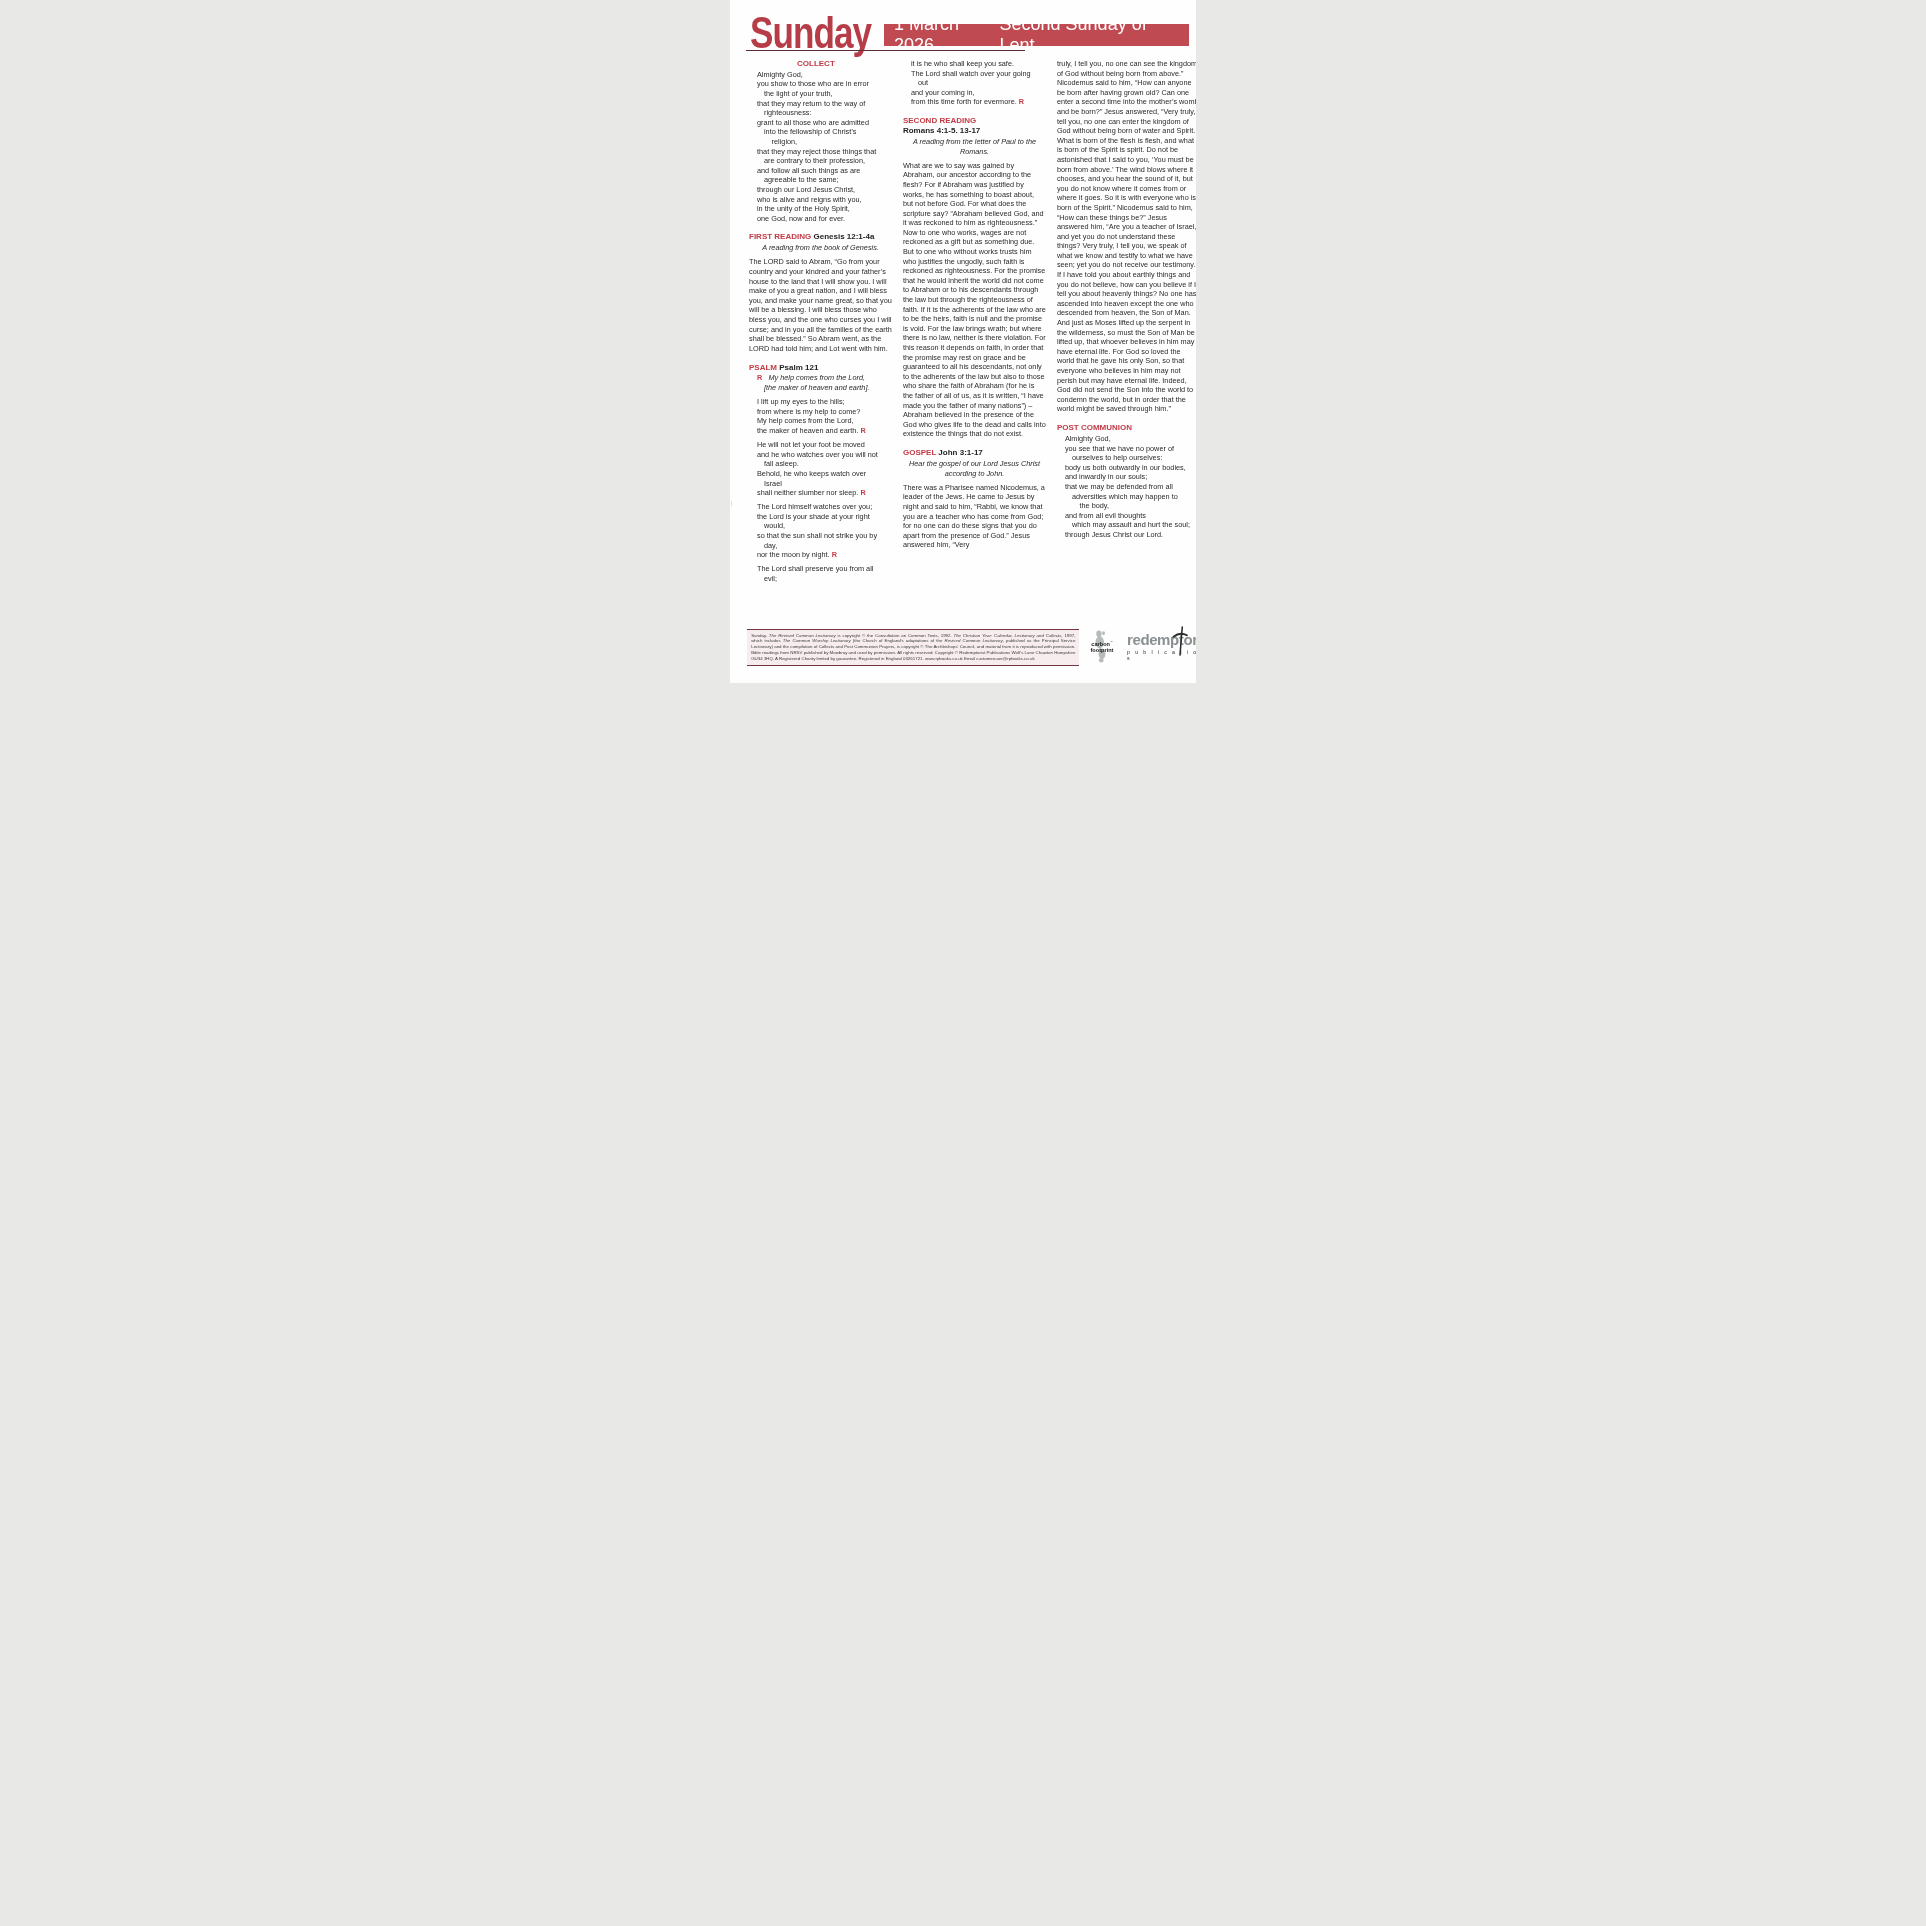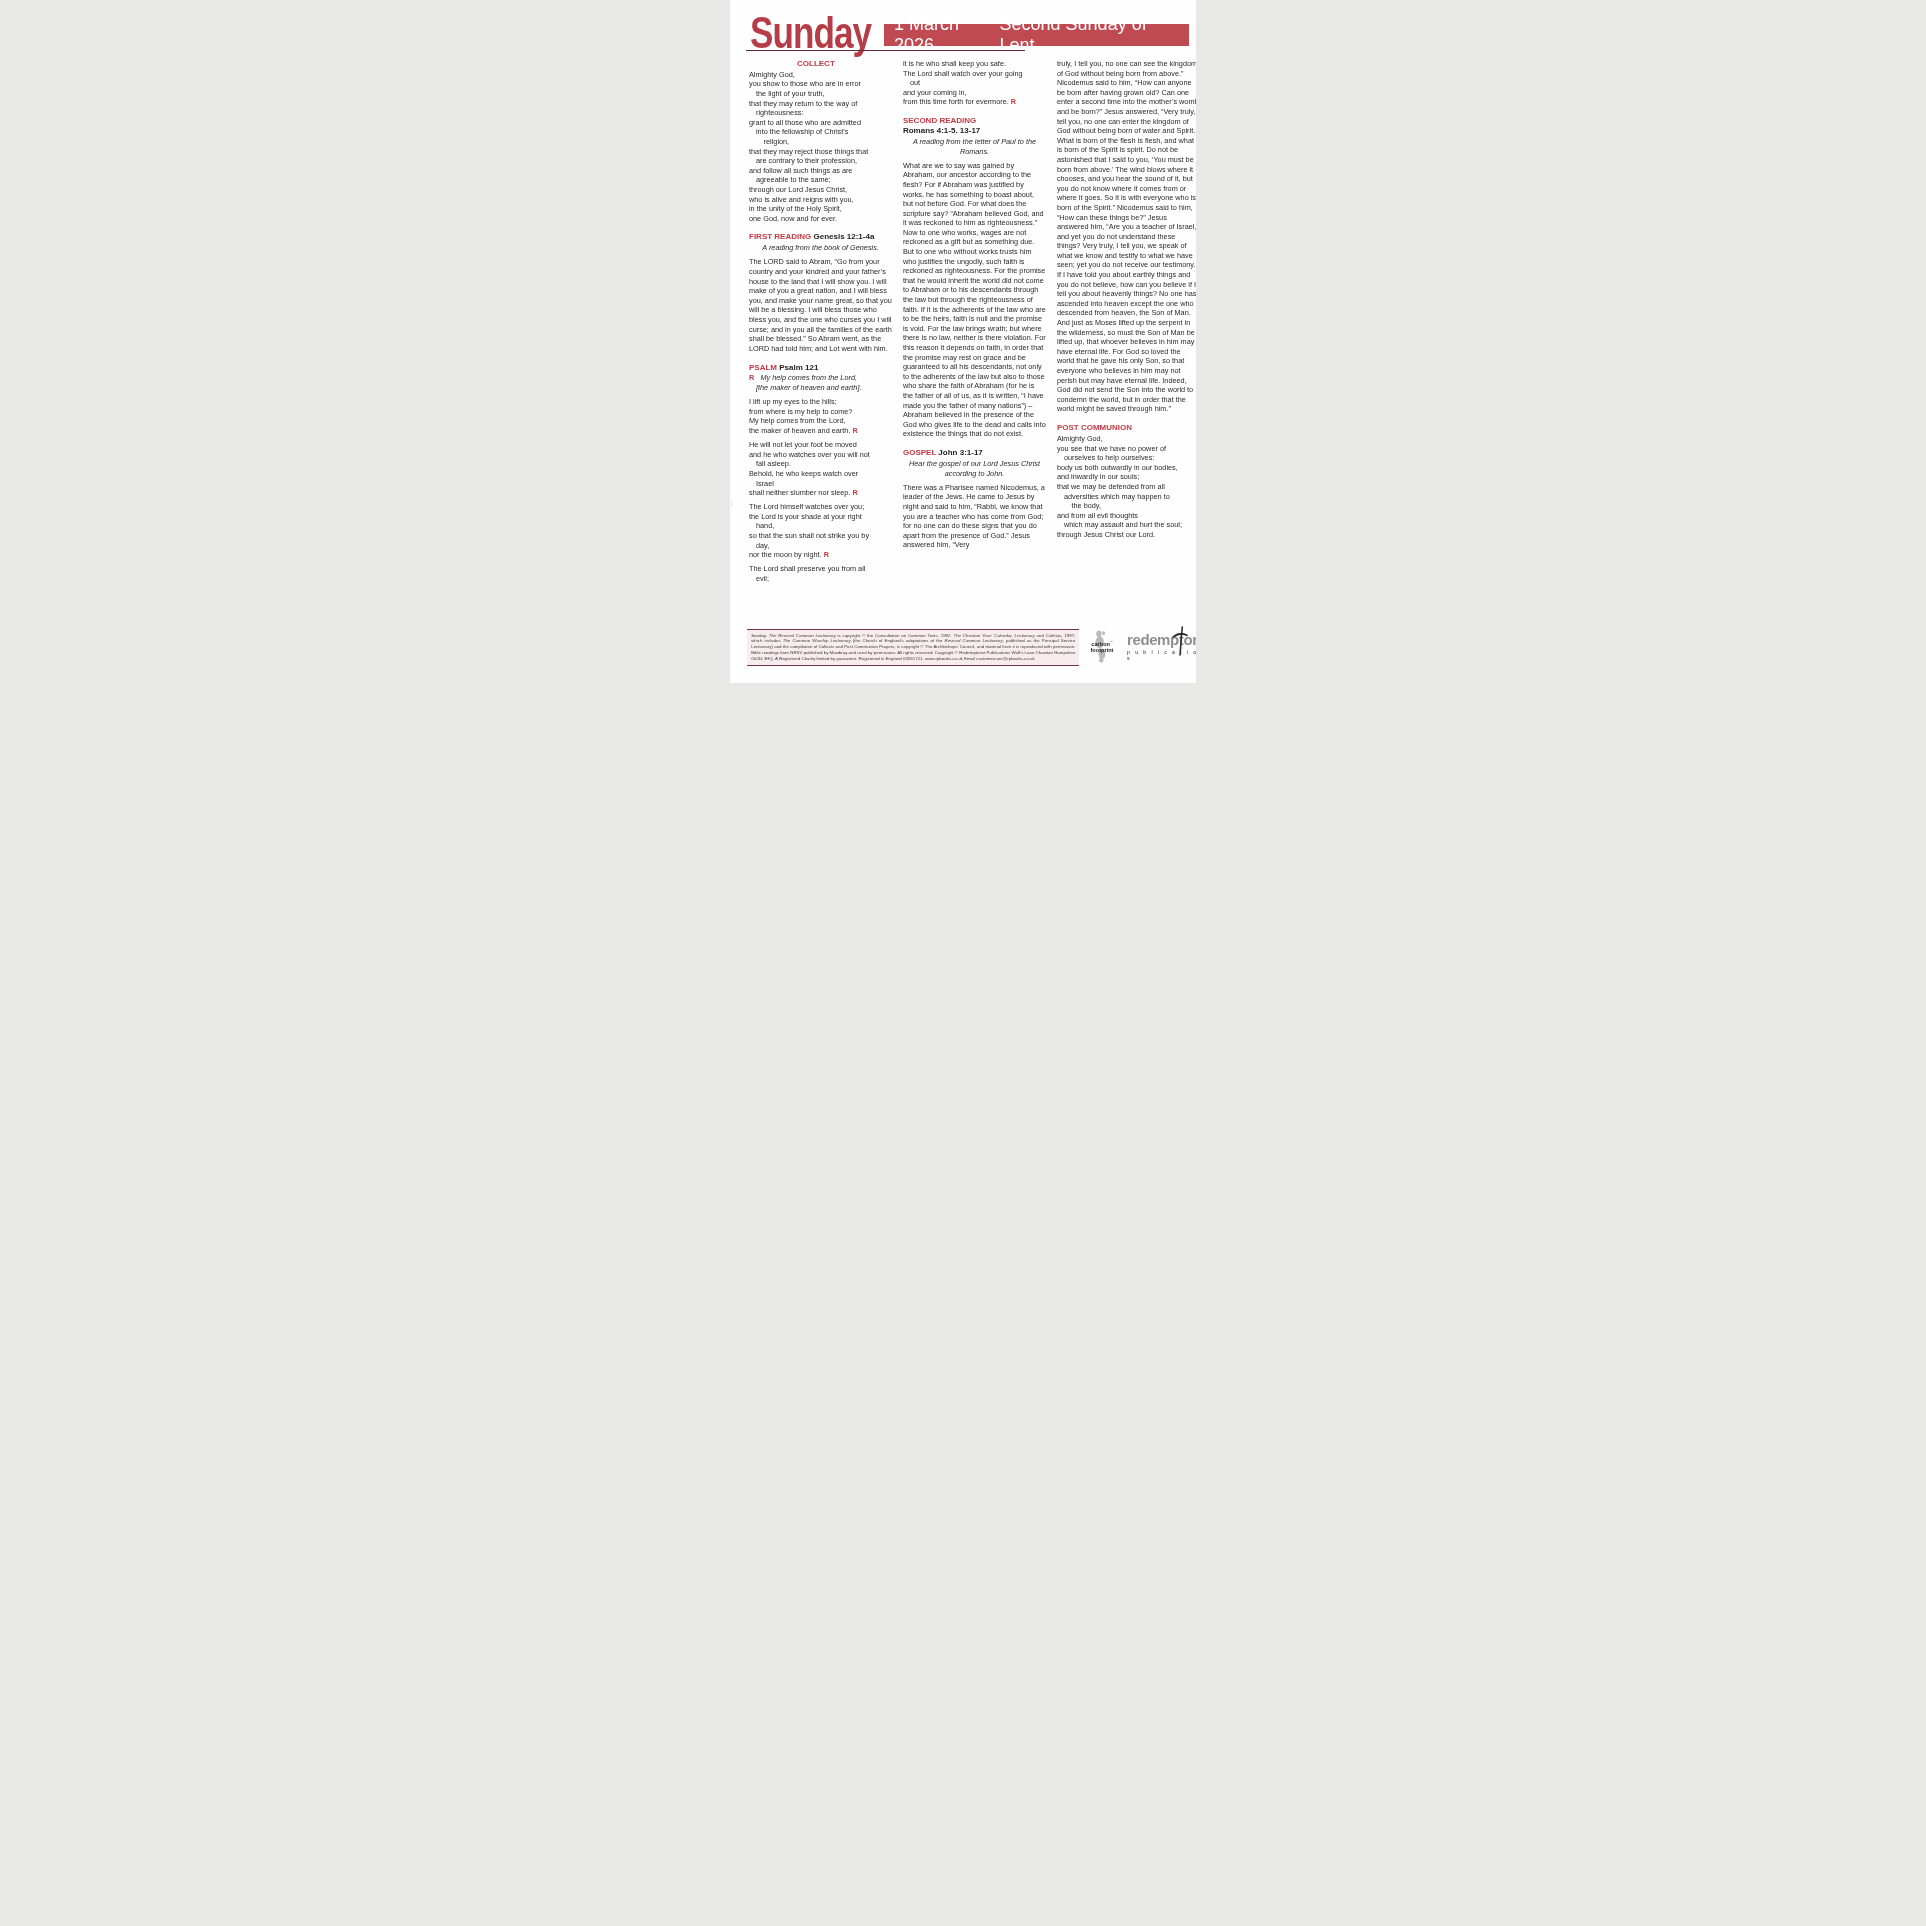--- a/index.html
+++ b/index.html
@@ -17,21 +17,21 @@
   .col{flex:1;font-size:7.3px;line-height:9.6px;}
   .heading{line-height:10px;margin:9.2px 0 0.8px;}
   .heading:first-child{margin-top:0;margin-left:48px;}
   .h-label{color:#c23b46;font-weight:700;font-size:8px;}
   .h-ref{color:#1e1e1e;font-weight:700;font-size:8px;}
   .h-refline{color:#1e1e1e;font-weight:700;font-size:8px;line-height:10px;}
   .intro{font-style:italic;margin:1.2px 0 0;text-align:center;}
   .para{margin:4.6px 0 0;}
   .verse{margin:4.6px 0 0;}
   .heading + .verse, .heading + .intro{margin-top:0.8px;}
-  .vline{padding-left:0;}
+  .vline{padding-left:0;margin-left:8px;}
   .vline.ind1{padding-left:7px;}
   .vline.ind2{padding-left:14.6px;}
   .vtext.it{font-style:italic;}
   .rmark{color:#c23b46;font-weight:700;font-style:normal;}
   .rmark.lead{margin-right:6.2px;}
   
   .legal-box{position:absolute;left:17.3px;top:629px;width:332px;box-sizing:border-box;
              background:#f7edee;border-top:1.2px solid #73363e;border-bottom:1.2px solid #73363e;
              padding:2.7px 3.9px 3.1px;font-size:4.4px;line-height:5.8px;text-align:justify;color:#3a3a3a;}
   .legal-box em{font-style:italic;}
@@ -100,21 +100,21 @@
           <div class="vline"><span class="vtext">He will not let your foot be moved</span></div>
           <div class="vline"><span class="vtext">and he who watches over you will not</span></div>
           <div class="vline ind1"><span class="vtext">fall asleep.</span></div>
           <div class="vline"><span class="vtext">Behold, he who keeps watch over</span></div>
           <div class="vline ind1"><span class="vtext">Israel</span></div>
           <div class="vline"><span class="vtext">shall neither slumber nor sleep.</span> <span class="rmark">R</span></div>
         </div>
         <div class="verse">
           <div class="vline"><span class="vtext">The Lord himself watches over you;</span></div>
           <div class="vline"><span class="vtext">the Lord is your shade at your right</span></div>
-          <div class="vline ind1"><span class="vtext">hand,</span></div>
+          <div class="vline ind1"><span class="vtext">would,</span></div>
           <div class="vline"><span class="vtext">so that the sun shall not strike you by</span></div>
           <div class="vline ind1"><span class="vtext">day,</span></div>
           <div class="vline"><span class="vtext">nor the moon by night.</span> <span class="rmark">R</span></div>
         </div>
         <div class="verse">
           <div class="vline"><span class="vtext">The Lord shall preserve you from all</span></div>
           <div class="vline ind1"><span class="vtext">evil;</span></div>
         </div>
       </div>
       <div class="col">

